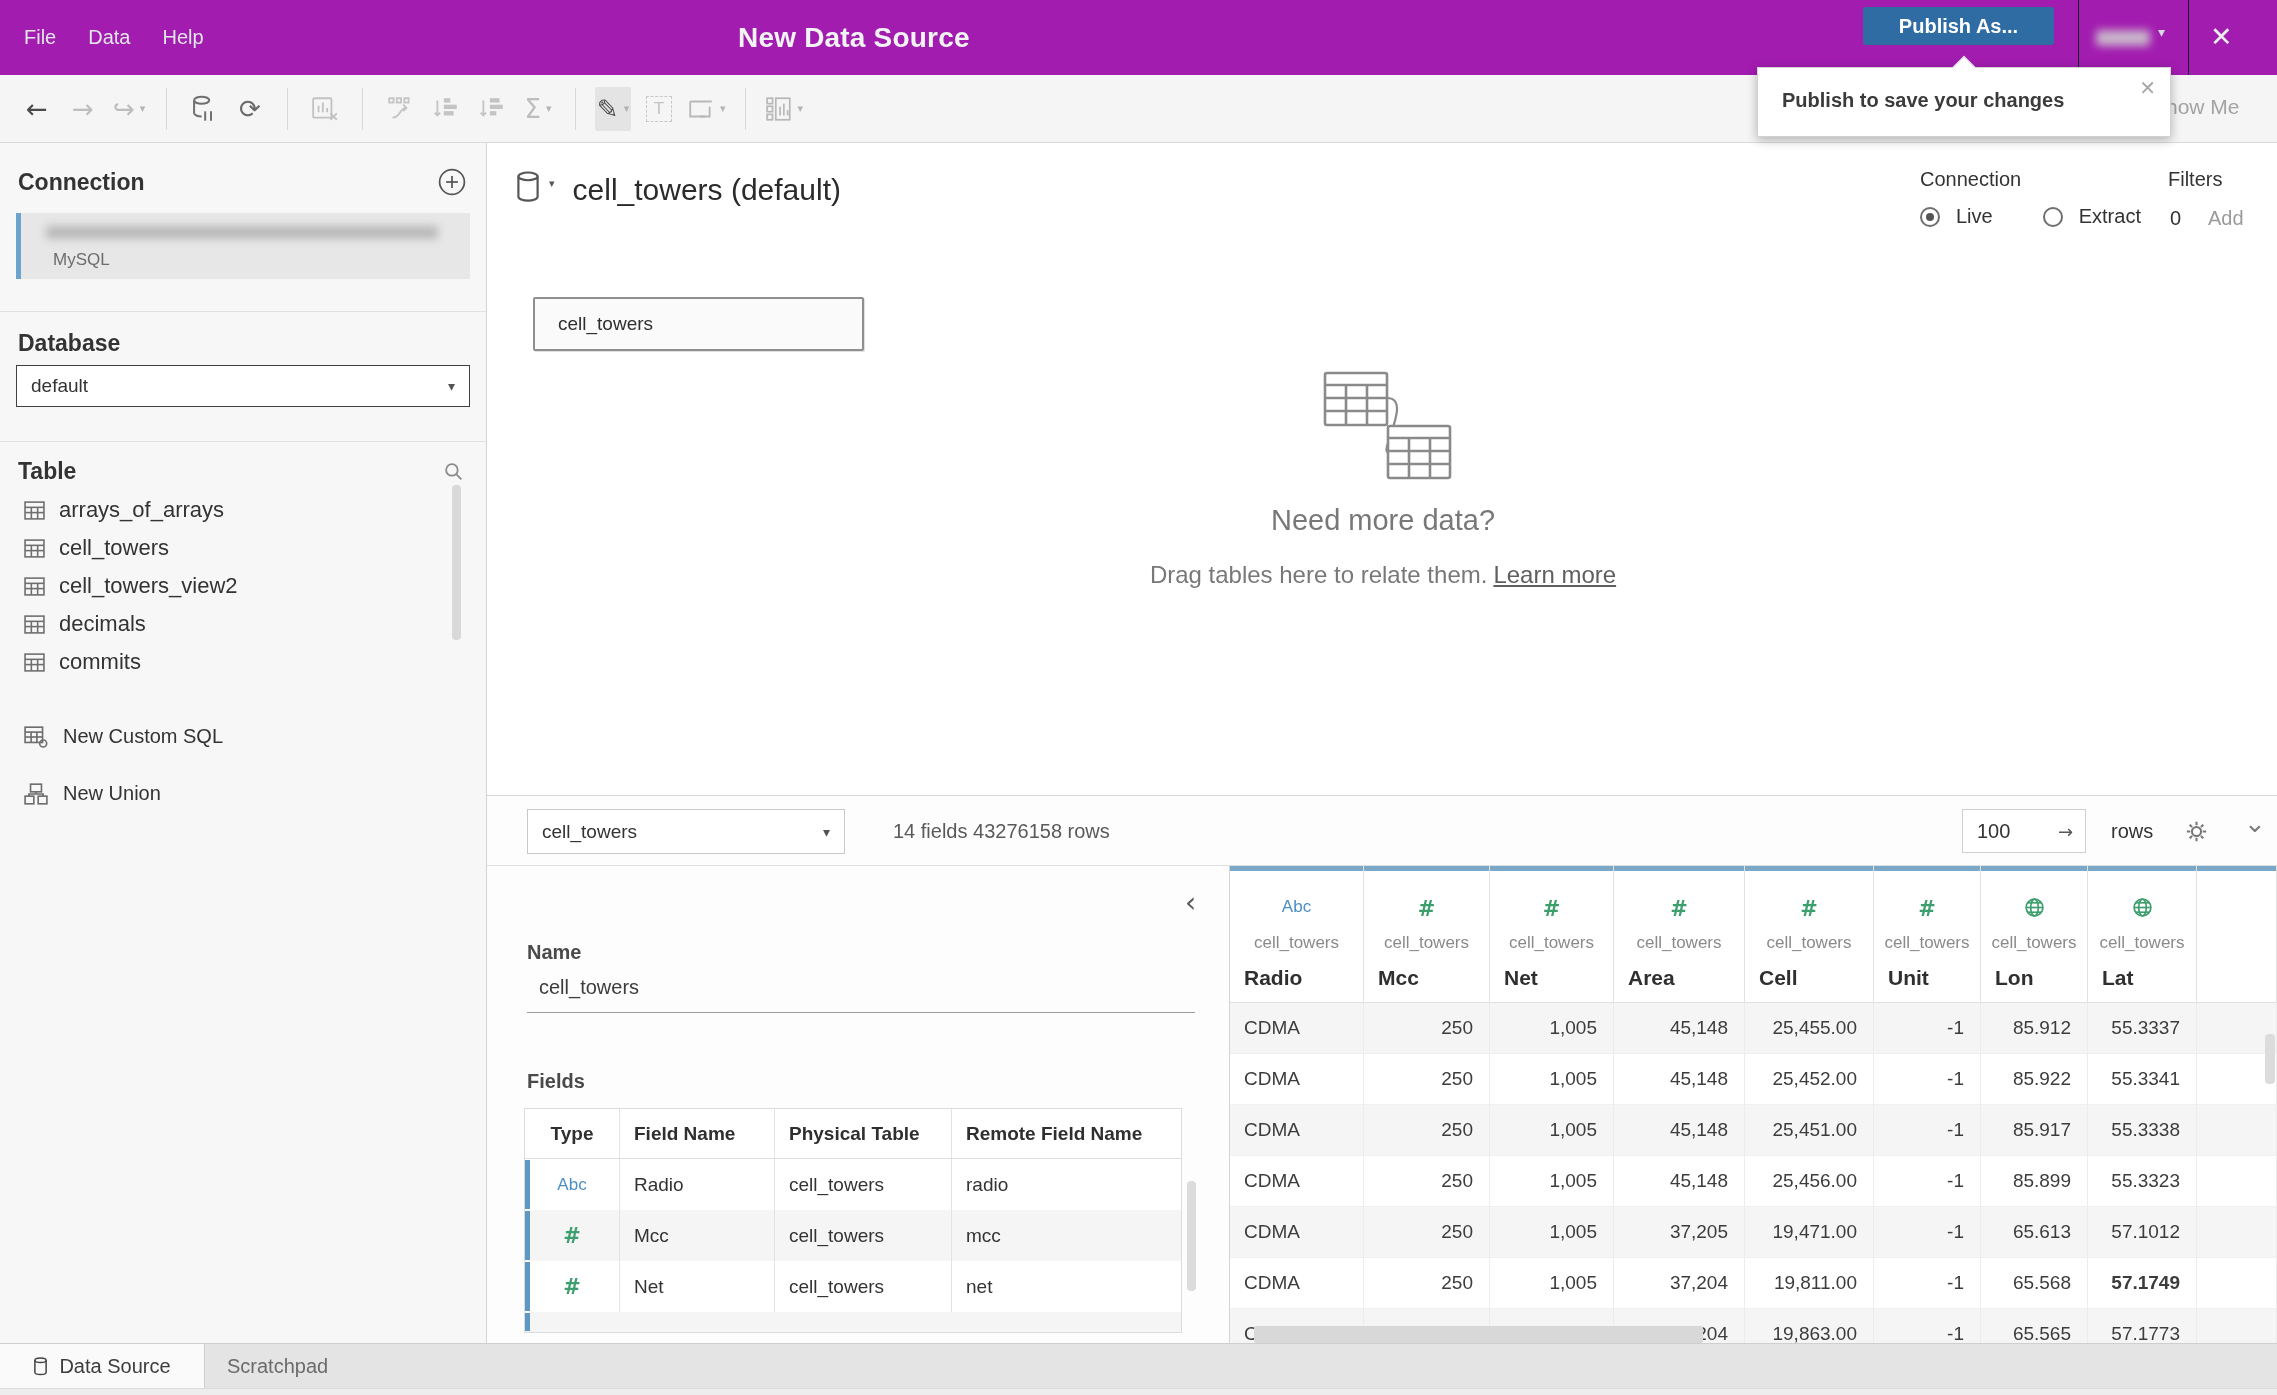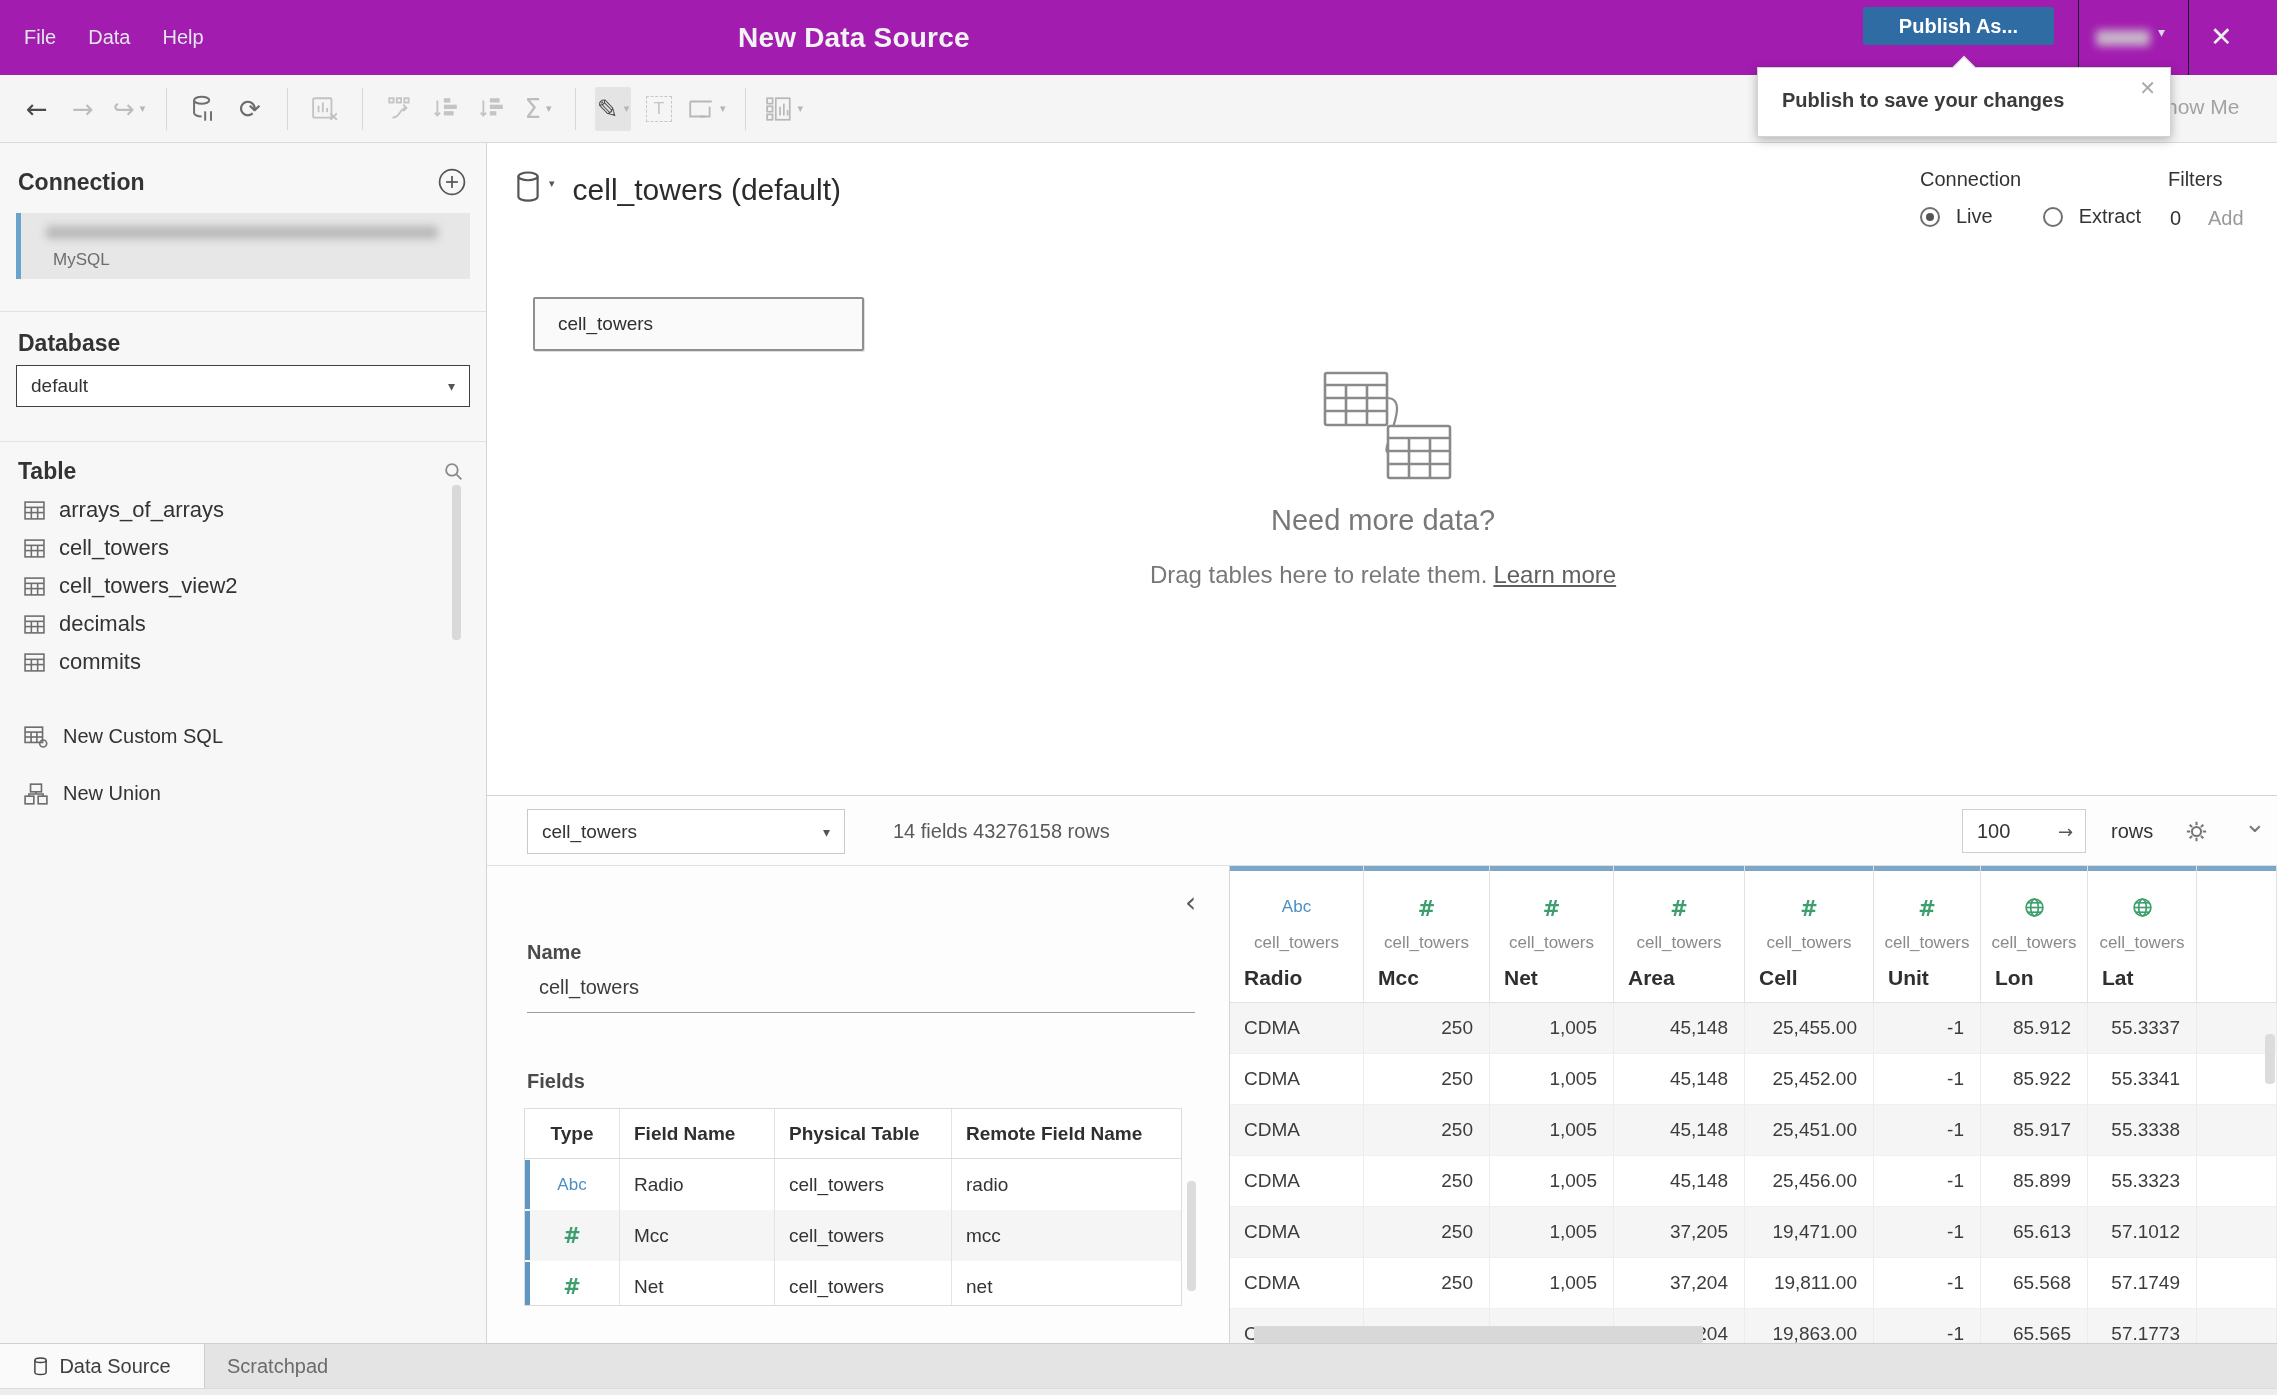--- a/index.html
+++ b/index.html
@@ -99,21 +99,21 @@
   .pb-gear{position:absolute;left:1697px;top:23px}
   .pb-chev{position:absolute;left:1757px;top:12px;font-size:26px;color:#7a7a7a}
 
   
   .meta{position:absolute;left:0;top:70px;width:743px;height:478px;background:#fdfdfd;border-right:1px solid #d4d4d4}
   .meta-collapse{position:absolute;left:698px;top:20px;font-size:28px;color:#5a5a5a}
   .meta-label{position:absolute;left:40px;font-size:20px;font-weight:600;color:#4a4a4a}
   .lab-name{top:75px}.lab-fields{top:204px}
   .meta-name-val{position:absolute;left:52px;top:110px;font-size:20px;color:#3d3d3d}
   .meta-underline{position:absolute;left:40px;top:146px;width:668px;height:1px;background:#9d9d9d}
-  .ftable{position:absolute;left:37px;top:242px;width:658px;height:198px;overflow:hidden;border:1px solid #dcdcdc;background:#fff}
+  .ftable{position:absolute;left:37px;top:242px;width:658px;height:225px;overflow:hidden;border:1px solid #dcdcdc;background:#fff}
   .frow{display:flex;height:51px;position:relative}
   .frow.hdr{height:50px;background:#fff;border-bottom:1px solid #dcdcdc}
   .fcell{border-right:1px solid #e3e3e3;display:flex;align-items:center;padding-left:14px;font-size:19px;color:#333;overflow:hidden}
   .fcell:last-child{border-right:none}
   .fc0{width:95px;justify-content:center;padding-left:0}
   .fc1{width:155px}.fc2{width:177px}.fc3{width:229px}
   .frow.hdr .fcell{font-weight:700;color:#2f2f2f}
   .frow.body:nth-child(even){background:#f5f5f5}
   .fbar{position:absolute;left:0;top:1px;bottom:1px;width:5px;background:#5f97c3}
   .frow-partial{height:20px;background:#f5f5f5;position:relative}
@@ -640,21 +640,21 @@
             <div class="gcell" style="width: 80px; text-align: right;"></div>
           </div>
           <div class="grow">
             <div class="gcell" style="width: 134px; text-align: left;">CDMA</div>
             <div class="gcell" style="width: 126px; text-align: right;">250</div>
             <div class="gcell" style="width: 124px; text-align: right;">1,005</div>
             <div class="gcell" style="width: 131px; text-align: right;">37,204</div>
             <div class="gcell" style="width: 129px; text-align: right;">19,811.00</div>
             <div class="gcell" style="width: 107px; text-align: right;">-1</div>
             <div class="gcell" style="width: 107px; text-align: right;">65.568</div>
-            <div class="gcell" style="width: 109px; text-align: right;">57.1749</div>
+            <div class="gcell" style="width: 109px; text-align: right; font-weight: bold;">57.1749</div>
             <div class="gcell" style="width: 80px; text-align: right;"></div>
           </div>
           <div class="grow">
             <div class="gcell" style="width: 134px; text-align: left;">CDMA</div>
             <div class="gcell" style="width: 126px; text-align: right;">250</div>
             <div class="gcell" style="width: 124px; text-align: right;">1,005</div>
             <div class="gcell" style="width: 131px; text-align: right;">37,204</div>
             <div class="gcell" style="width: 129px; text-align: right;">19,863.00</div>
             <div class="gcell" style="width: 107px; text-align: right;">-1</div>
             <div class="gcell" style="width: 107px; text-align: right;">65.565</div>

